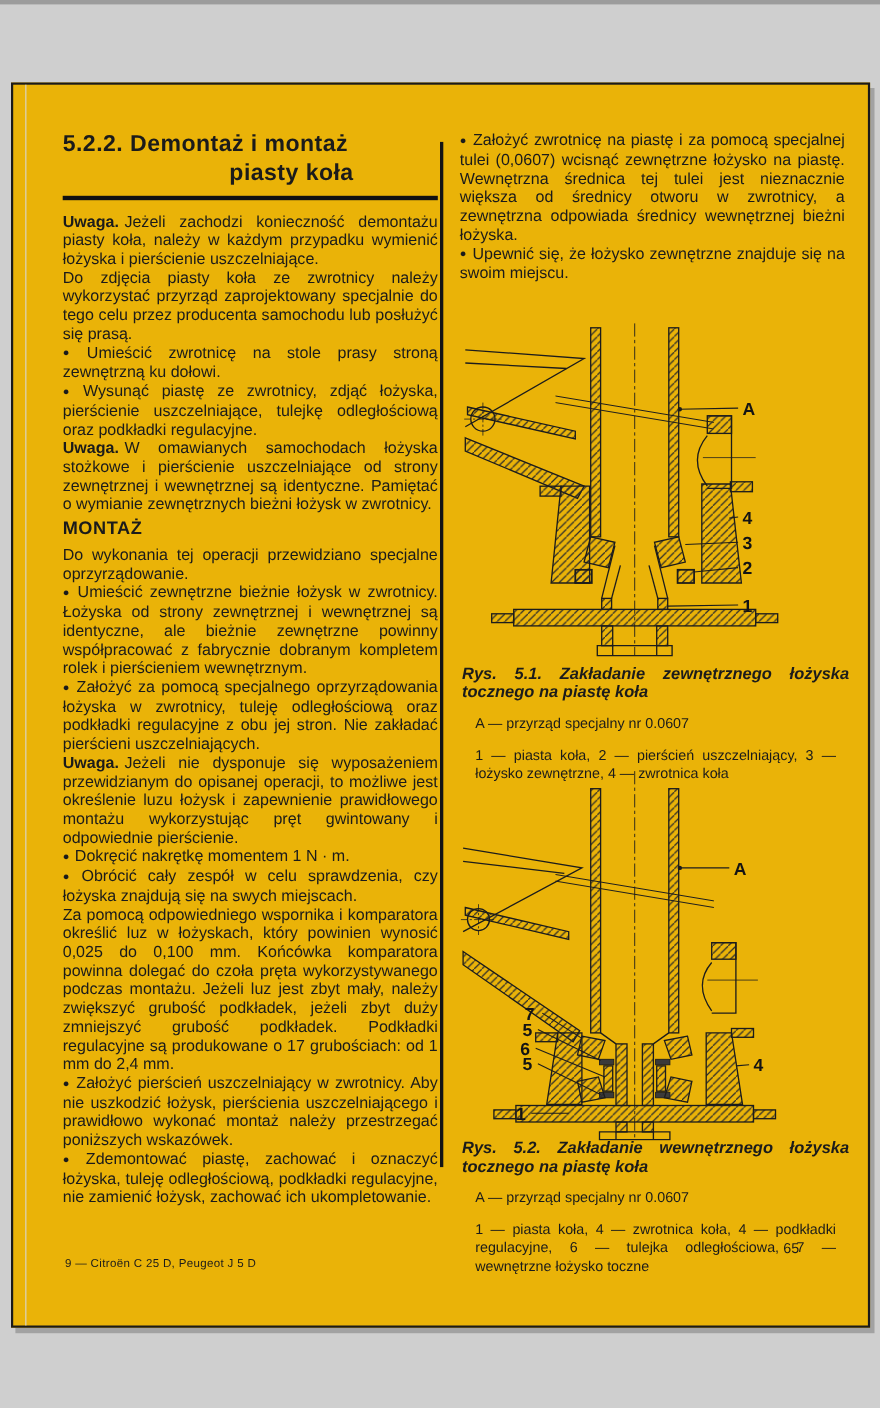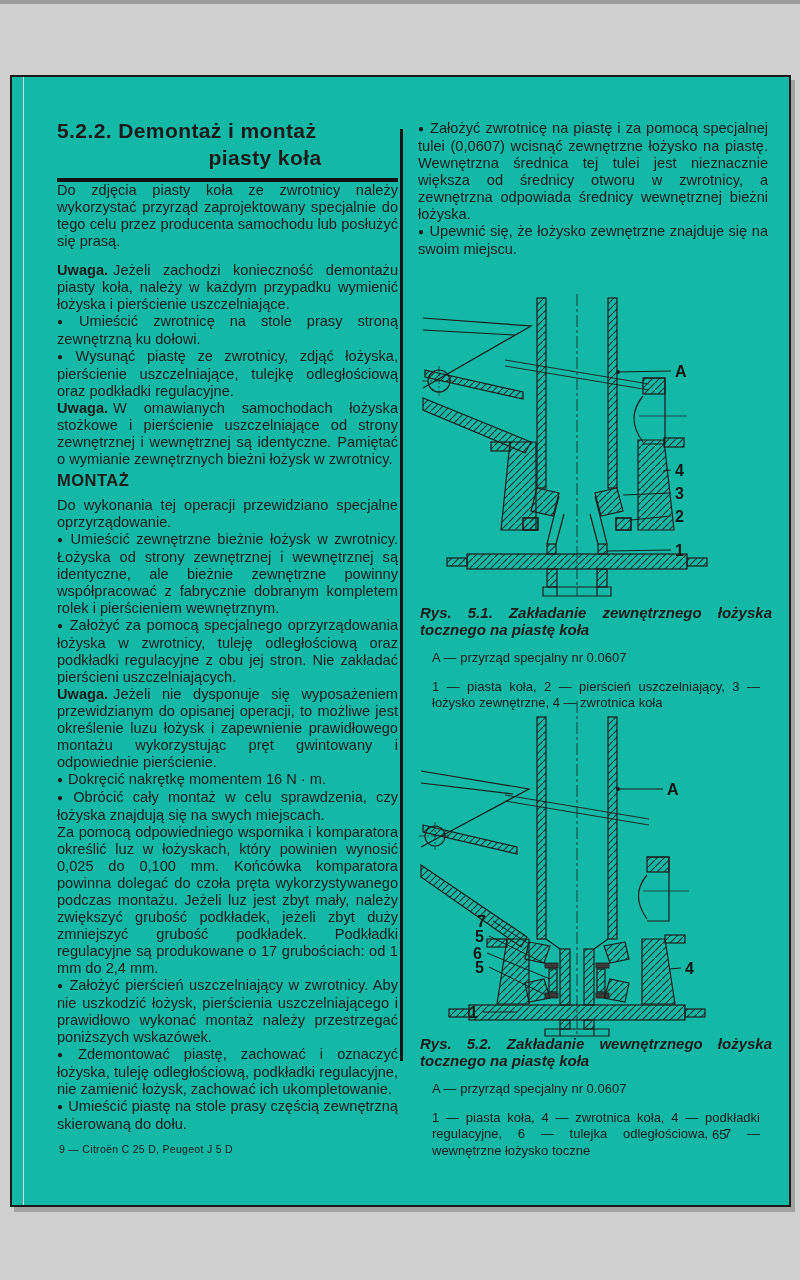--- a/index.html
+++ b/index.html
@@ -1,18 +1,18 @@
 <!DOCTYPE html>
 <html><head>
 <meta charset="utf-8">
 <style>
   html,body{margin:0;padding:0;background:#cfcfcf;width:800px;height:1280px;overflow:hidden;
     font-family:"Liberation Sans", sans-serif;color:#1b1b1b;}
   .scan-top{position:absolute;left:0;top:0;width:800px;height:4px;background:#9c9c9c;}
-  .page{position:absolute;left:10px;top:75px;width:777px;height:1128px;background:#14b8a6;
+  .page{position:absolute;left:10px;top:75px;width:777px;height:1128px;background:#eab308;
     border:2px solid #1a1a1a;box-shadow:4px 5px 0 #a2a2a2;}
   .page-inner-line{position:absolute;left:11px;top:0;width:1px;height:100%;background:#d8d8d4;}
   
   .col-left{position:absolute;left:45px;top:40px;width:341px;}
   .col-divider{position:absolute;left:388px;top:52px;width:3px;height:932px;background:#151515;}
   .col-right{position:absolute;left:406px;top:43px;width:350px;}
   
   .h-sec{font-size:21px;font-weight:bold;letter-spacing:.4px;line-height:27px;}
   .h-sec .l2{padding-left:75px;display:block;text-align:center;}
   .h-rule{height:4px;background:#111;margin-top:7px;}
@@ -42,38 +42,37 @@
   <div class="page-inner-line"></div>
 
   <div class="col-left">
     <div class="h-sec">
       <span>5.2.2.</span>
       <span>Demontaż i montaż</span>
       <span class="l2">piasty koła</span>
     </div>
     <div class="h-rule"></div>
 
+    <p class="para first"><span class="lead">Uwaga.</span><span>Jeżeli zachodzi konieczność demontażu piasty koła, należy w każdym przypadku wymienić łożyska i pierścienie uszczelniające.</span></p>
     <p class="para"><span>Do zdjęcia piasty koła ze zwrotnicy należy wykorzystać przyrząd zaprojektowany specjalnie do tego celu przez producenta samochodu lub posłużyć się prasą.</span></p>
-    <p class="para first"><span class="lead">Uwaga.</span><span>Jeżeli zachodzi konieczność demontażu piasty koła, należy w każdym przypadku wymienić łożyska i pierścienie uszczelniające.</span></p>
     <p class="para"><span class="dot">●</span><span>Umieścić zwrotnicę na stole prasy stroną zewnętrzną ku dołowi.</span></p>
     <p class="para"><span class="dot">●</span><span>Wysunąć piastę ze zwrotnicy, zdjąć łożyska, pierścienie uszczelniające, tulejkę odległościową oraz podkładki regulacyjne.</span></p>
     <p class="para"><span class="lead">Uwaga.</span><span>W omawianych samochodach łożyska stożkowe i pierścienie uszczelniające od strony zewnętrznej i wewnętrznej są identyczne. Pamiętać o wymianie zewnętrznych bieżni łożysk w zwrotnicy.</span></p>
 
     <div class="subhead">MONTAŻ</div>
 
     <p class="para"><span>Do wykonania tej operacji przewidziano specjalne oprzyrządowanie.</span></p>
     <p class="para"><span class="dot">●</span><span>Umieścić zewnętrzne bieżnie łożysk w zwrotnicy. Łożyska od strony zewnętrznej i wewnętrznej są identyczne, ale bieżnie zewnętrzne powinny współpracować z fabrycznie dobranym kompletem rolek i pierścieniem wewnętrznym.</span></p>
     <p class="para"><span class="dot">●</span><span>Założyć za pomocą specjalnego oprzyrządowania łożyska w zwrotnicy, tuleję odległościową oraz podkładki regulacyjne z obu jej stron. Nie zakładać pierścieni uszczelniających.</span></p>
     <p class="para"><span class="lead">Uwaga.</span><span>Jeżeli nie dysponuje się wyposażeniem przewidzianym do opisanej operacji, to możliwe jest określenie luzu łożysk i zapewnienie prawidłowego montażu wykorzystując pręt gwintowany i odpowiednie pierścienie.</span></p>
-    <p class="para"><span class="dot">●</span><span>Dokręcić nakrętkę momentem 16 N · m.</span></p>
-    <p class="para"><span class="dot">●</span><span>Obrócić cały montaż w celu sprawdzenia, czy łożyska znajdują się na swych miejscach.</span></p>
+    <p class="para"><span class="dot">●</span><span>Dokręcić nakrętkę momentem 1 N · m.</span></p>
+    <p class="para"><span class="dot">●</span><span>Obrócić cały zespół w celu sprawdzenia, czy łożyska znajdują się na swych miejscach.</span></p>
     <p class="para"><span>Za pomocą odpowiedniego wspornika i komparatora określić luz w łożyskach, który powinien wynosić 0,025 do 0,100 mm. Końcówka komparatora powinna dolegać do czoła pręta wykorzystywanego podczas montażu. Jeżeli luz jest zbyt mały, należy zwiększyć grubość podkładek, jeżeli zbyt duży zmniejszyć grubość podkładek. Podkładki regulacyjne są produkowane o 17 grubościach: od 1 mm do 2,4 mm.</span></p>
     <p class="para"><span class="dot">●</span><span>Założyć pierścień uszczelniający w zwrotnicy. Aby nie uszkodzić łożysk, pierścienia uszczelniającego i prawidłowo wykonać montaż należy przestrzegać poniższych wskazówek.</span></p>
     <p class="para"><span class="dot">●</span><span>Zdemontować piastę, zachować i oznaczyć łożyska, tuleję odległościową, podkładki regulacyjne, nie zamienić łożysk, zachować ich ukompletowanie.</span></p>
-    <p class="para"><span class="dot">●</span><span>Umieścić piastę na stole prasy częścią zewnętrzną skierowaną do dołu.</span></p>
   </div>
 
   <div class="col-divider"></div>
 
   <div class="col-right">
     <p class="para"><span class="dot">●</span><span>Założyć zwrotnicę na piastę i za pomocą specjalnej tulei (0,0607) wcisnąć zewnętrzne łożysko na piastę. Wewnętrzna średnica tej tulei jest nieznacznie większa od średnicy otworu w zwrotnicy, a zewnętrzna odpowiada średnicy wewnętrznej bieżni łożyska.</span></p>
     <p class="para"><span class="dot">●</span><span>Upewnić się, że łożysko zewnętrzne znajduje się na swoim miejscu.</span></p>
   </div>
 
   <div class="fig" style="left:405px;top:215px;">

